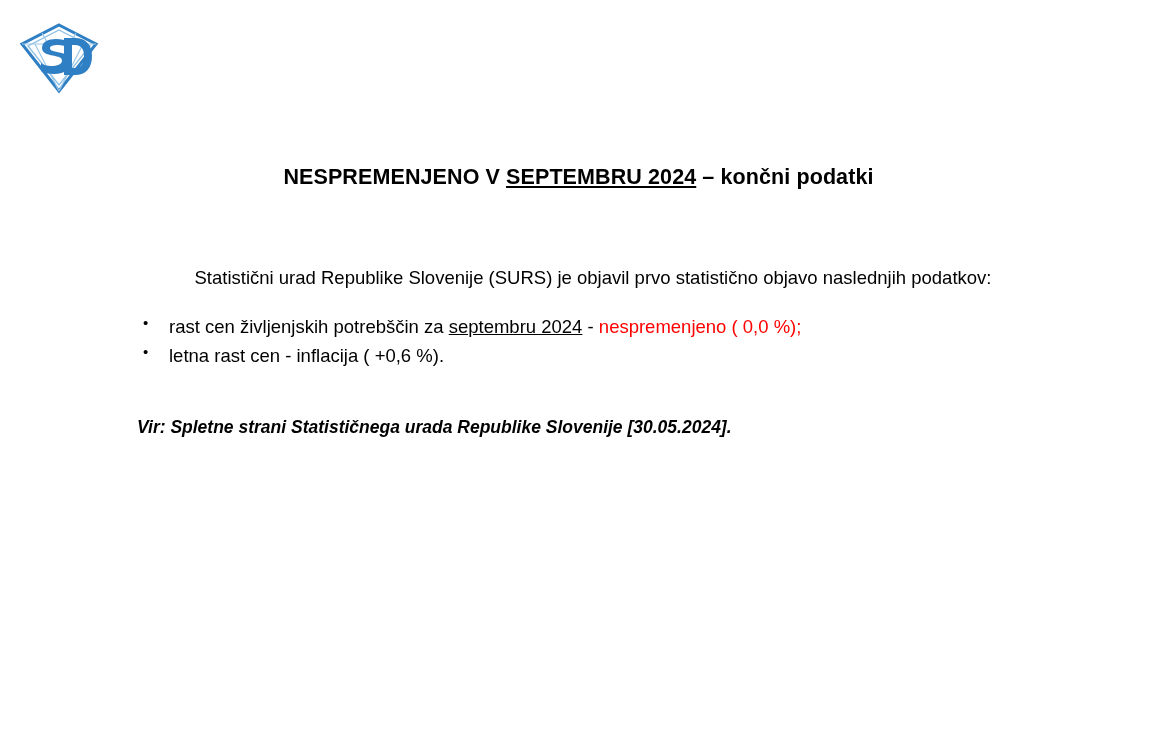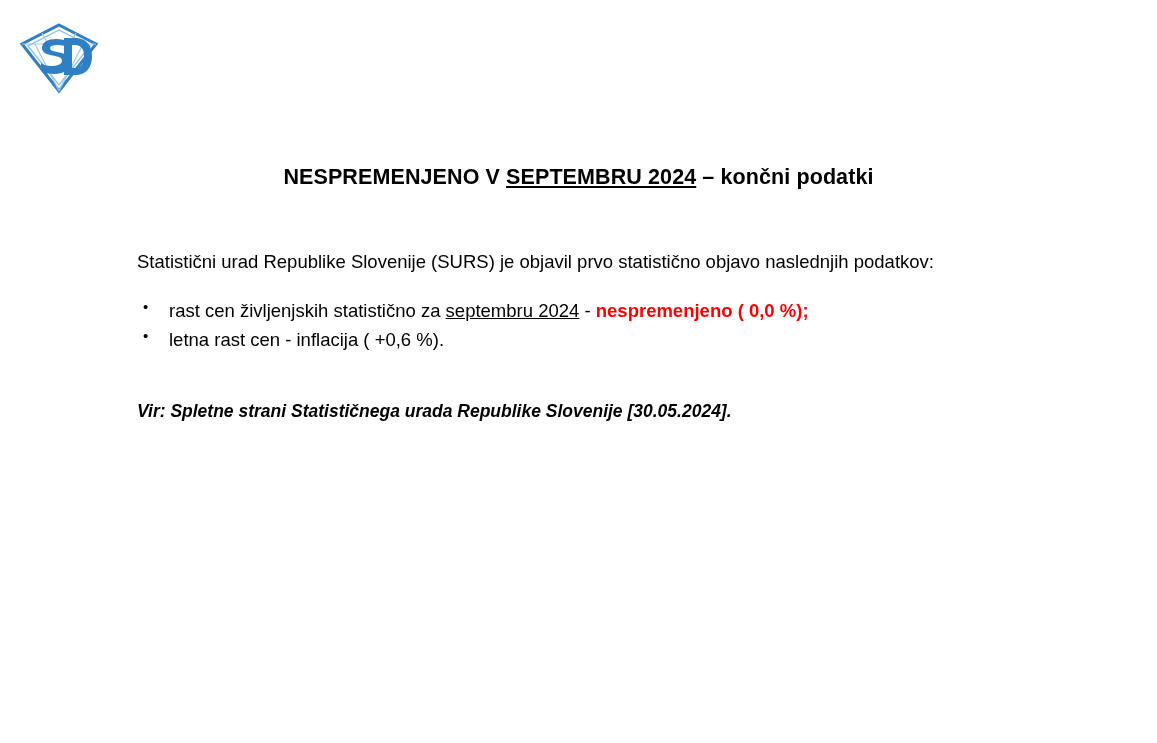--- a/index.html
+++ b/index.html
@@ -52,22 +52,22 @@
   .content {
     position: absolute;
     left: 137px;
     top: 250px;
     width: 912px;
   }
 
   .para-intro {
     font-size: 18.5px;
     line-height: 1.32;
-    margin: 0;
-    text-align: left;
+    margin: 16px;
+    text-align: center;
   }
 
   .bullets {
     margin: 24px 0 0 0;
     padding: 0;
     list-style: none;
   }
   .bullets li {
     font-size: 18.5px;
     line-height: 1.36;
@@ -80,21 +80,21 @@
     position: absolute;
     left: 6px;
     top: -1px;
     font-size: 15px;
   }
   .u {
     text-decoration: underline;
   }
   .red-bold {
     color: #ff0000;
-    font-weight: bold;
+    font-weight: normal;
   }
 
   .para-note {
     margin: 28px 0 0 0;
     font-size: 17.5px;
     line-height: 1.33;
     text-align: justify;
   }
 
   .para-source {
@@ -127,21 +127,21 @@
   <div class="title">
     <span>NESPREMENJENO V </span><span class="u">SEPTEMBRU 2024</span><span> – končni podatki</span>
   </div>
 
   <div class="content">
 
     <p class="para-intro">Statistični urad Republike Slovenije (SURS) je objavil prvo statistično objavo naslednjih podatkov:</p>
 
     <ul class="bullets">
       <li>
-        <span>rast cen življenjskih statistično za </span><span class="u">septembru 2024</span><span> - </span><span class="red-bold">nespremenjeno ( 0,0 %);</span>
+        <span>rast cen življenjskih potrebščin za </span><span class="u">septembru 2024</span><span> - </span><span class="red-bold">nespremenjeno ( 0,0 %);</span>
       </li>
       <li>
         <span>letna rast cen - inflacija ( +0,6 %).</span>
       </li>
     </ul>
 
 
     <p class="para-source">Vir: Spletne strani Statističnega urada Republike Slovenije [30.05.2024].</p>
 
   </div>

